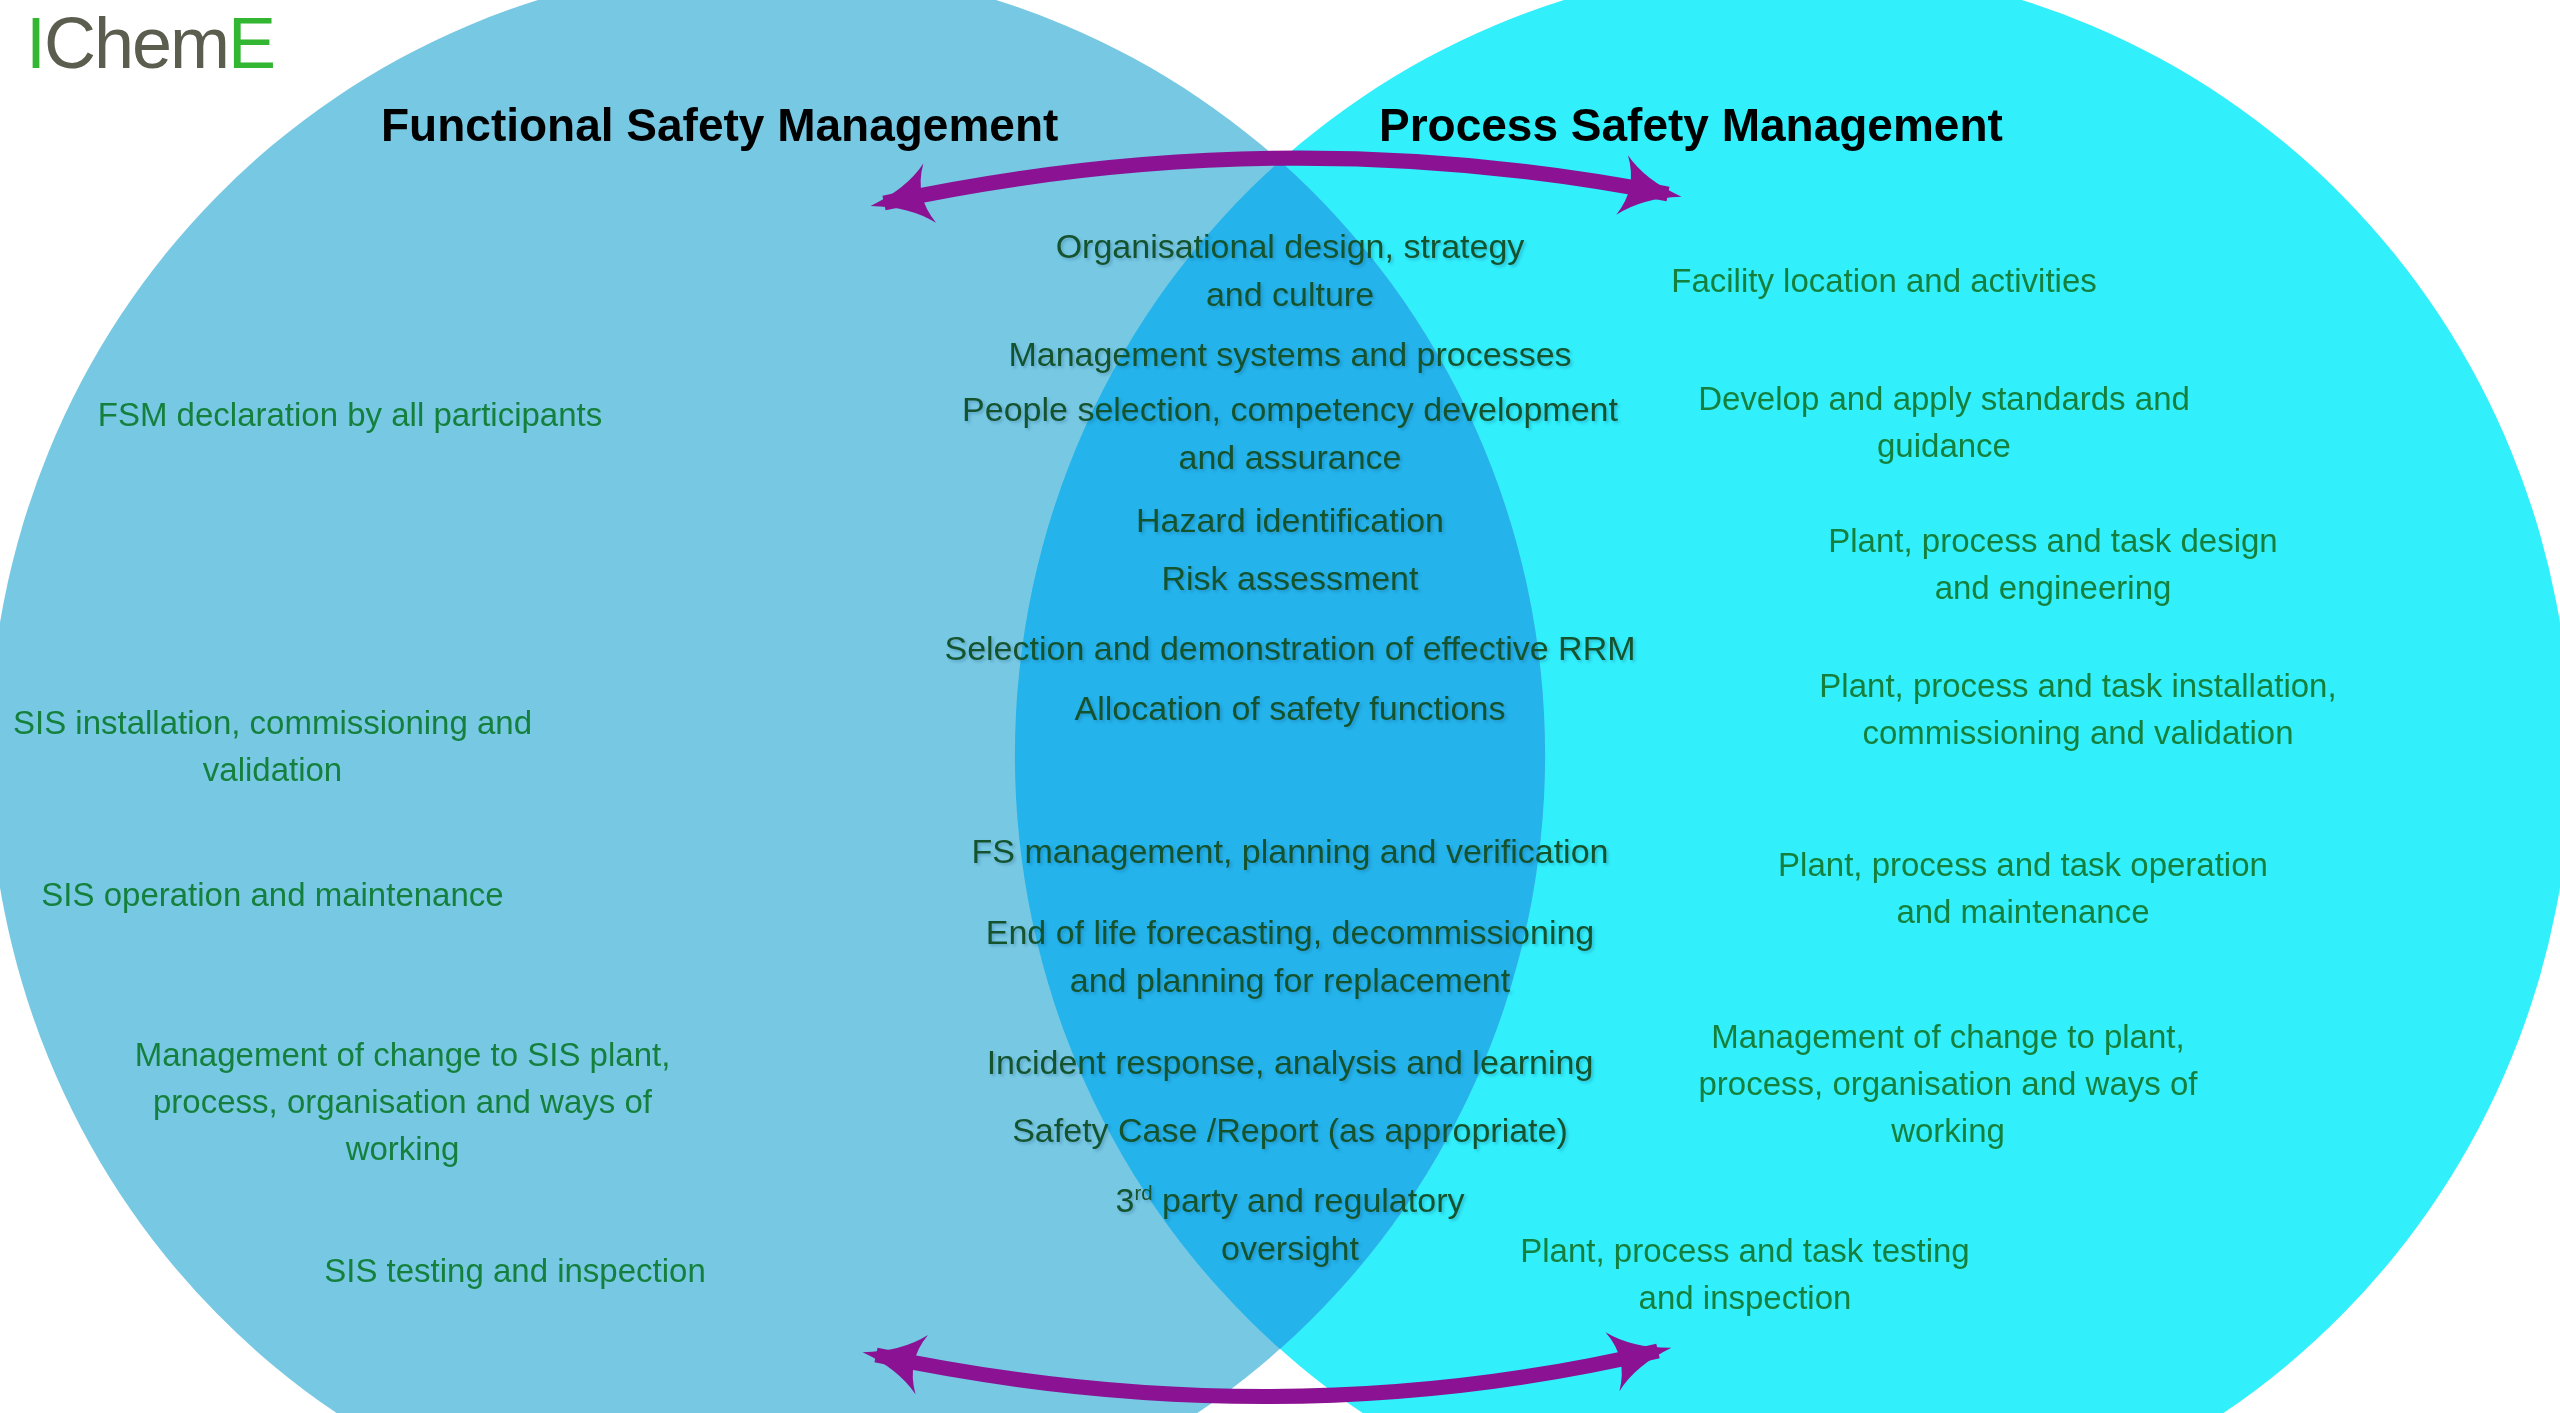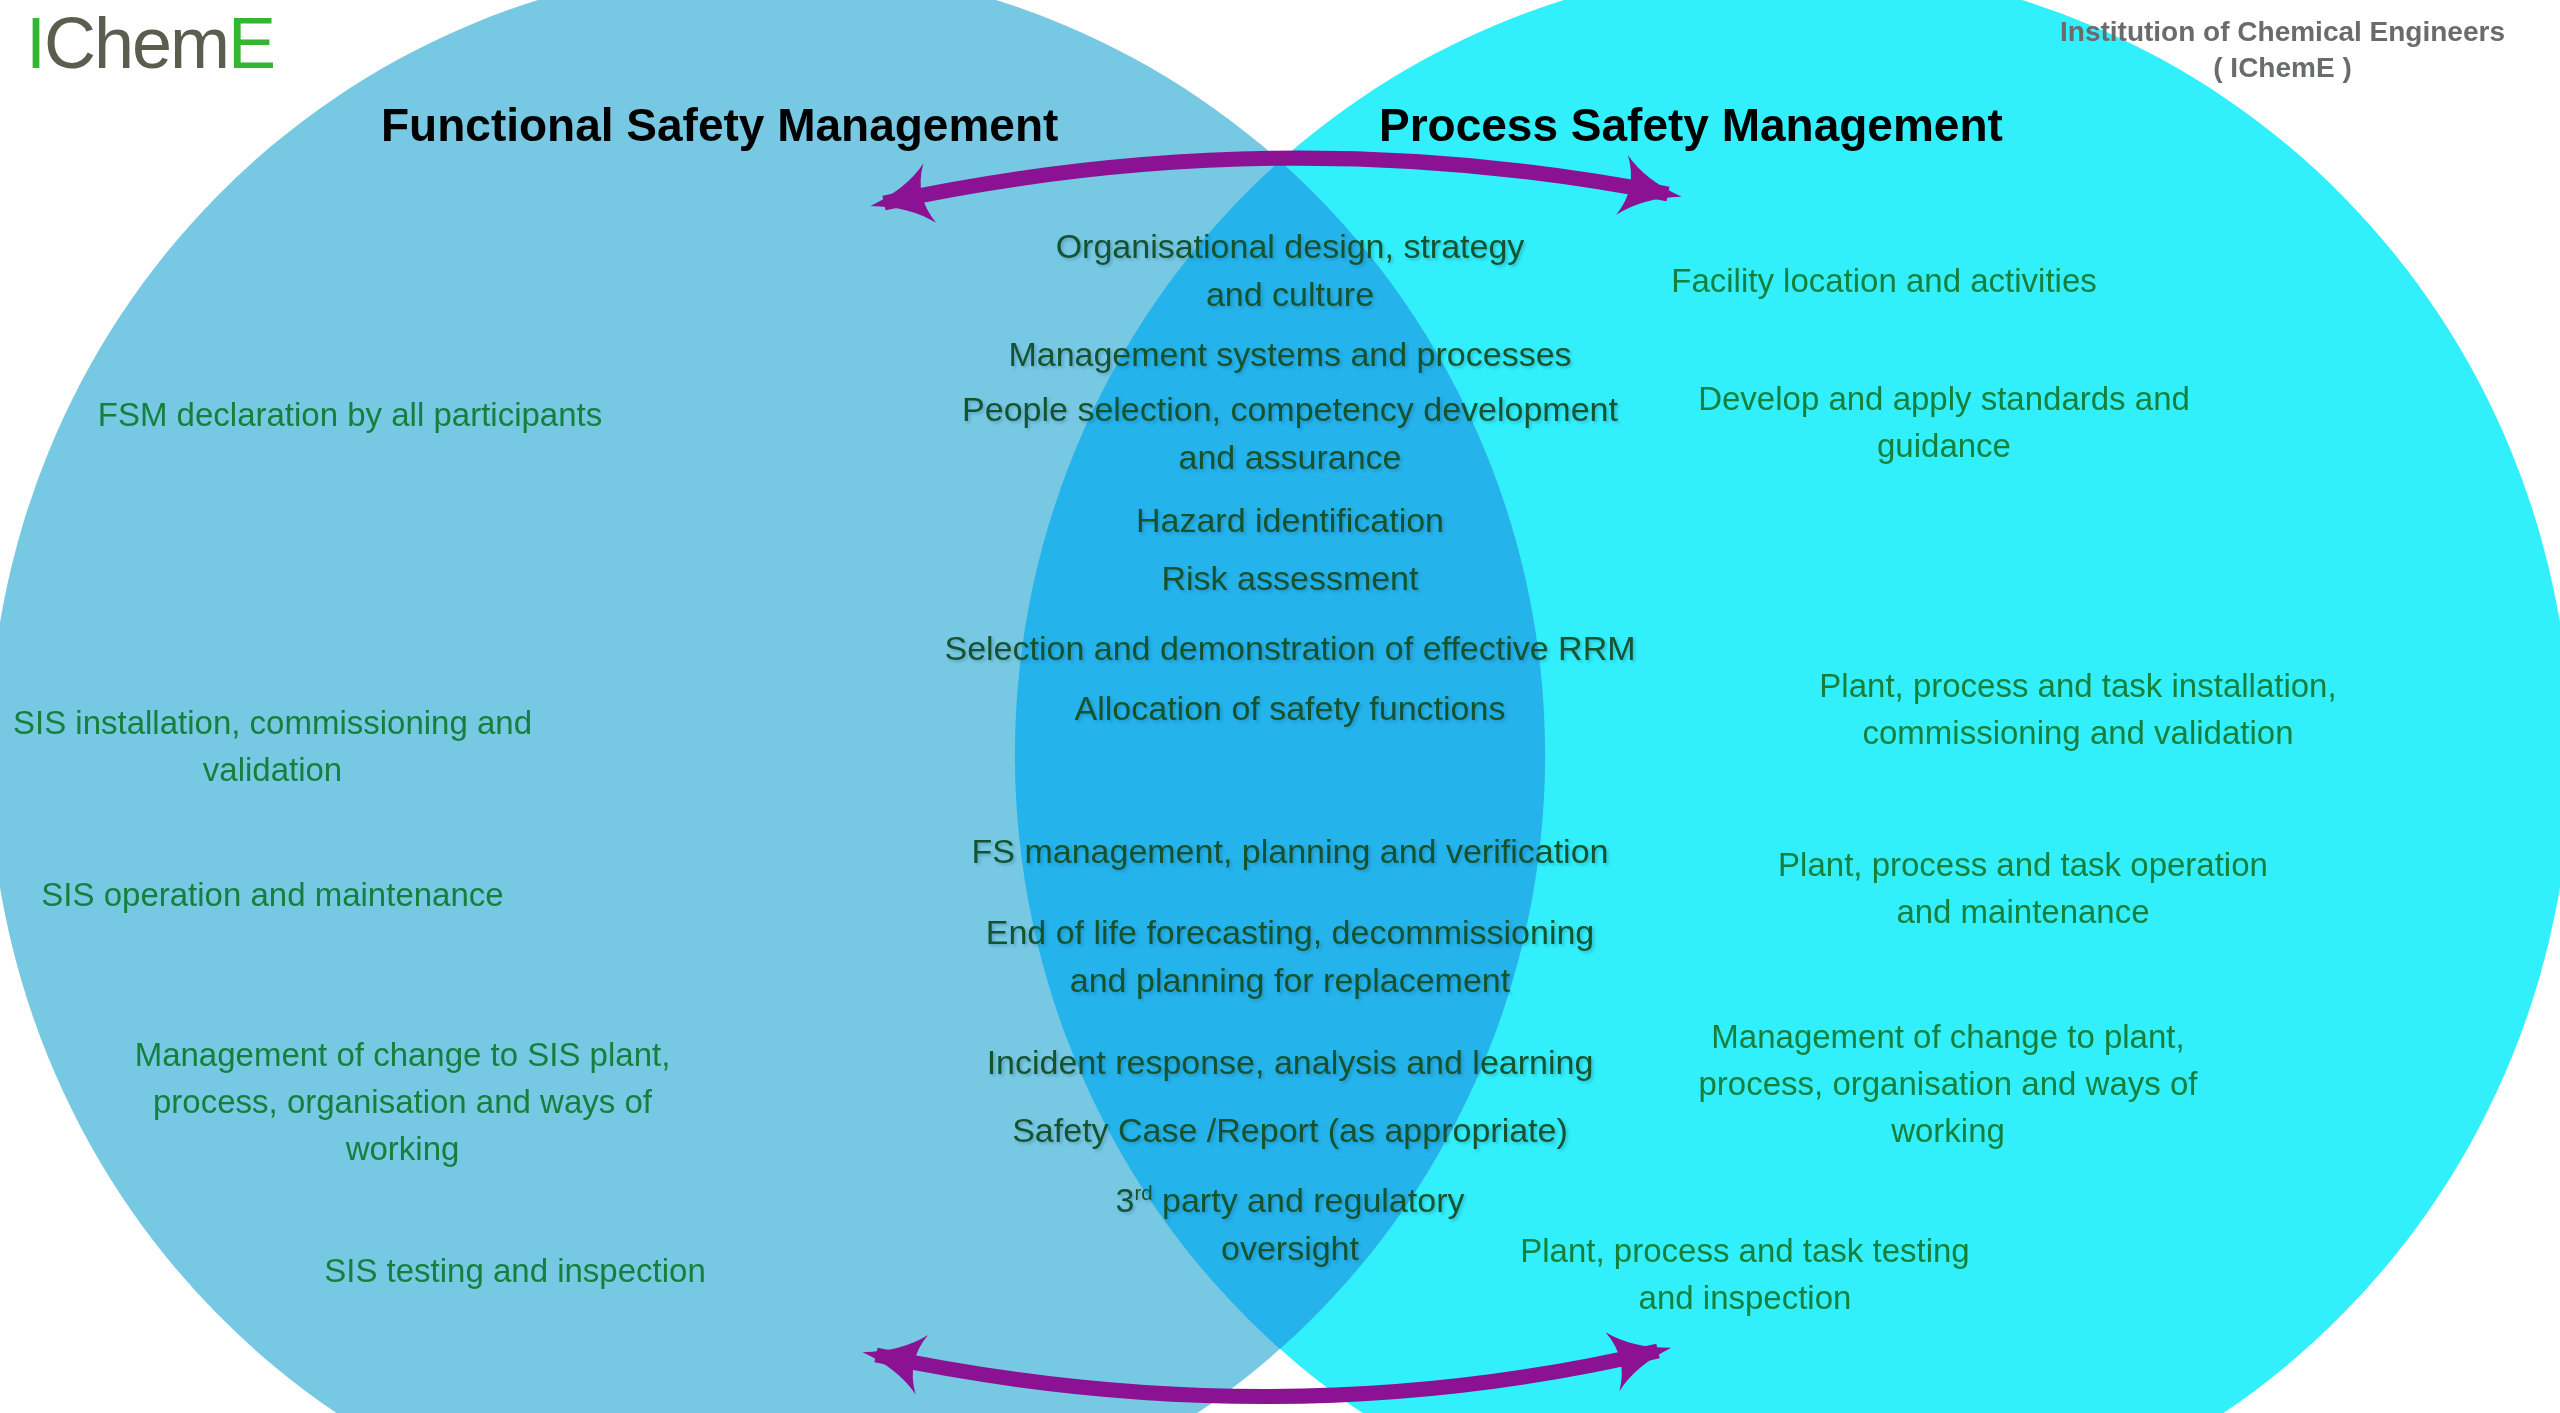--- a/index.html
+++ b/index.html
@@ -30,24 +30,20 @@
     </defs>
     <ellipse cx="1793" cy="755" rx="778" ry="790" fill="#31EFFB"></ellipse>
     <ellipse cx="767" cy="755" rx="778" ry="790" fill="#77C8E3"></ellipse>
     <path d="M1280,161 A778,790 0 0 1 1280,1349 A778,790 0 0 1 1280,161 Z" fill="#24B3EB"></path>
     <path d="M884,203 Q1280,118 1668,194" fill="none" stroke-width="15" marker-start="url(#ah)" marker-end="url(#ah)" stroke="#8B1292"></path>
     <path d="M876,1355 Q1280,1440 1658,1351" fill="none" stroke-width="15" marker-start="url(#ah)" marker-end="url(#ah)" stroke="#8B1292"></path>
   </svg>
 
   <div class="logo"><span class="grn">I</span><span class="gry">Chem</span><span class="grn">E</span></div>
 
-  <div class="org">
-    <div>Institution of Chemical Engineers</div>
-    <div>( IChemE )</div>
-  </div>
 
   <div class="title" style="left:381px;top:98px;width:800px">Functional Safety Management</div>
   <div class="title" style="left:1379px;top:98px;width:800px">Process Safety Management</div>
 
   <div class="item dark" style="left:30px;top:392px;width:640px">FSM declaration by all participants</div>
   <div class="item dark" style="left:0px;top:700px;width:545px">SIS installation, commissioning and
 validation</div>
   <div class="item dark" style="left:0px;top:872px;width:545px">SIS operation and maintenance</div>
   <div class="item dark" style="left:95px;top:1032px;width:615px">Management of change to SIS plant,
 process, organisation and ways of
@@ -67,20 +63,22 @@
   <div class="item white" style="left:880px;top:908px;width:820px">End of life forecasting, decommissioning
 and planning for replacement</div>
   <div class="item white" style="left:880px;top:1038px;width:820px">Incident response, analysis and learning</div>
   <div class="item white" style="left:880px;top:1106px;width:820px">Safety Case /Report (as appropriate)</div>
   <div class="item white" style="left:880px;top:1176px;width:820px"><span>3</span><sup class="sup">rd</sup><span> party and regulatory
 oversight</span></div>
 
   <div class="item dark" style="left:1564px;top:258px;width:640px">Facility location and activities</div>
   <div class="item dark" style="left:1624px;top:376px;width:640px">Develop and apply standards and
 guidance</div>
+  <div class="item dark" style="left:1733px;top:518px;width:640px">Plant, process and task design
+and engineering</div>
   <div class="item dark" style="left:1738px;top:663px;width:680px">Plant, process and task installation,
 commissioning and validation</div>
   <div class="item dark" style="left:1703px;top:842px;width:640px">Plant, process and task operation
 and maintenance</div>
   <div class="item dark" style="left:1628px;top:1014px;width:640px">Management of change to plant,
 process, organisation and ways of
 working</div>
   <div class="item dark" style="left:1425px;top:1228px;width:640px">Plant, process and task testing
 and inspection</div>
 

